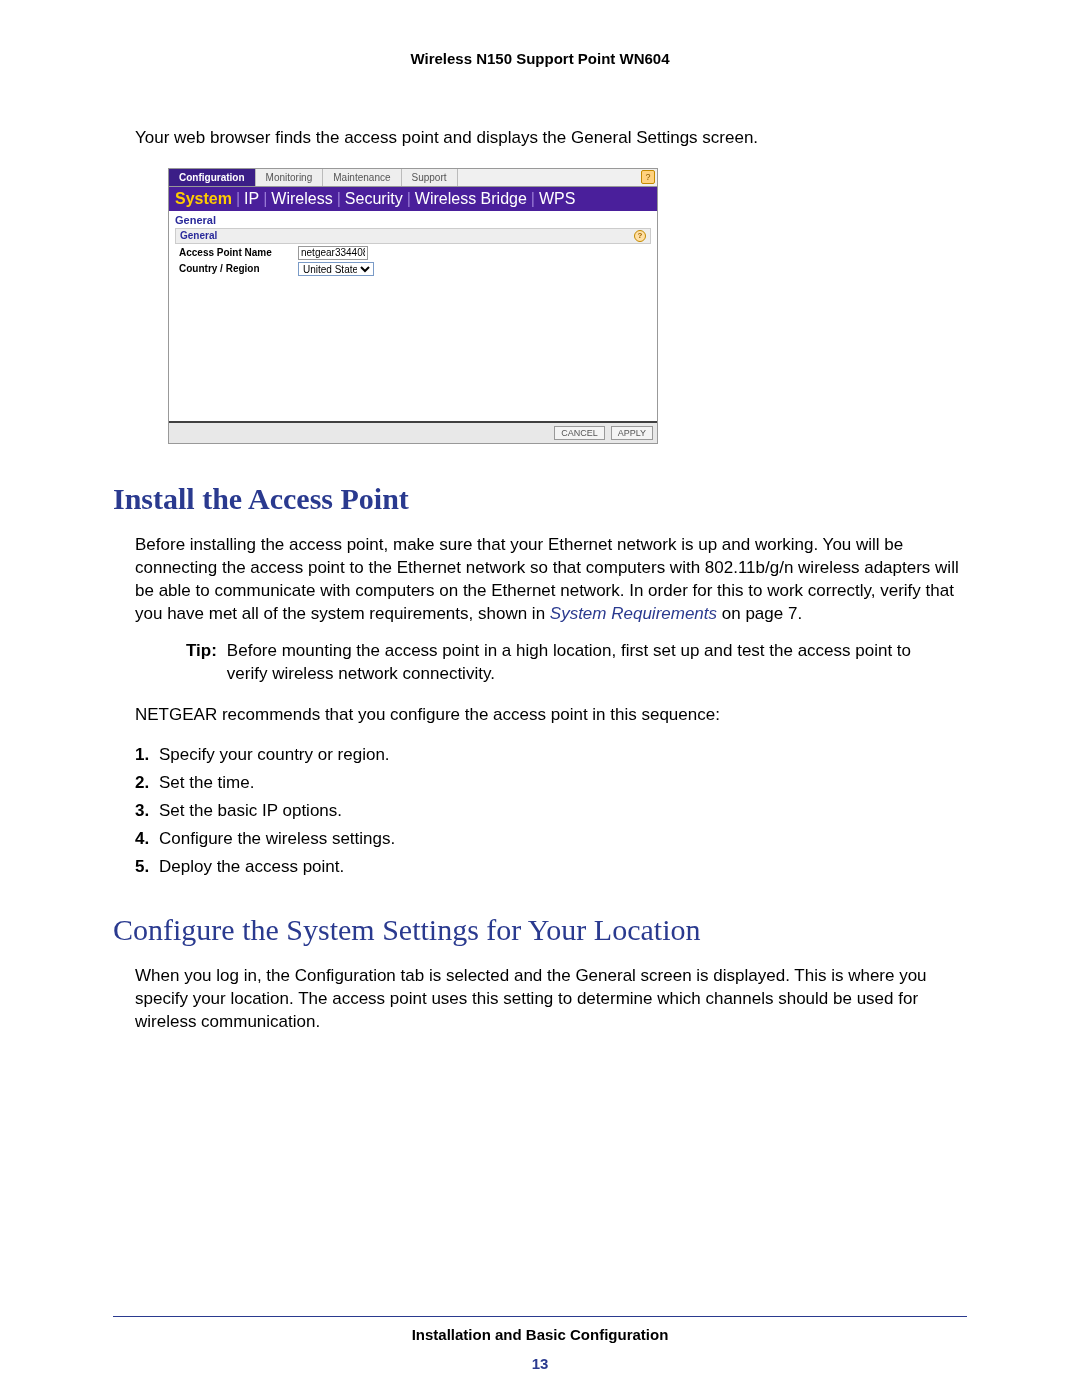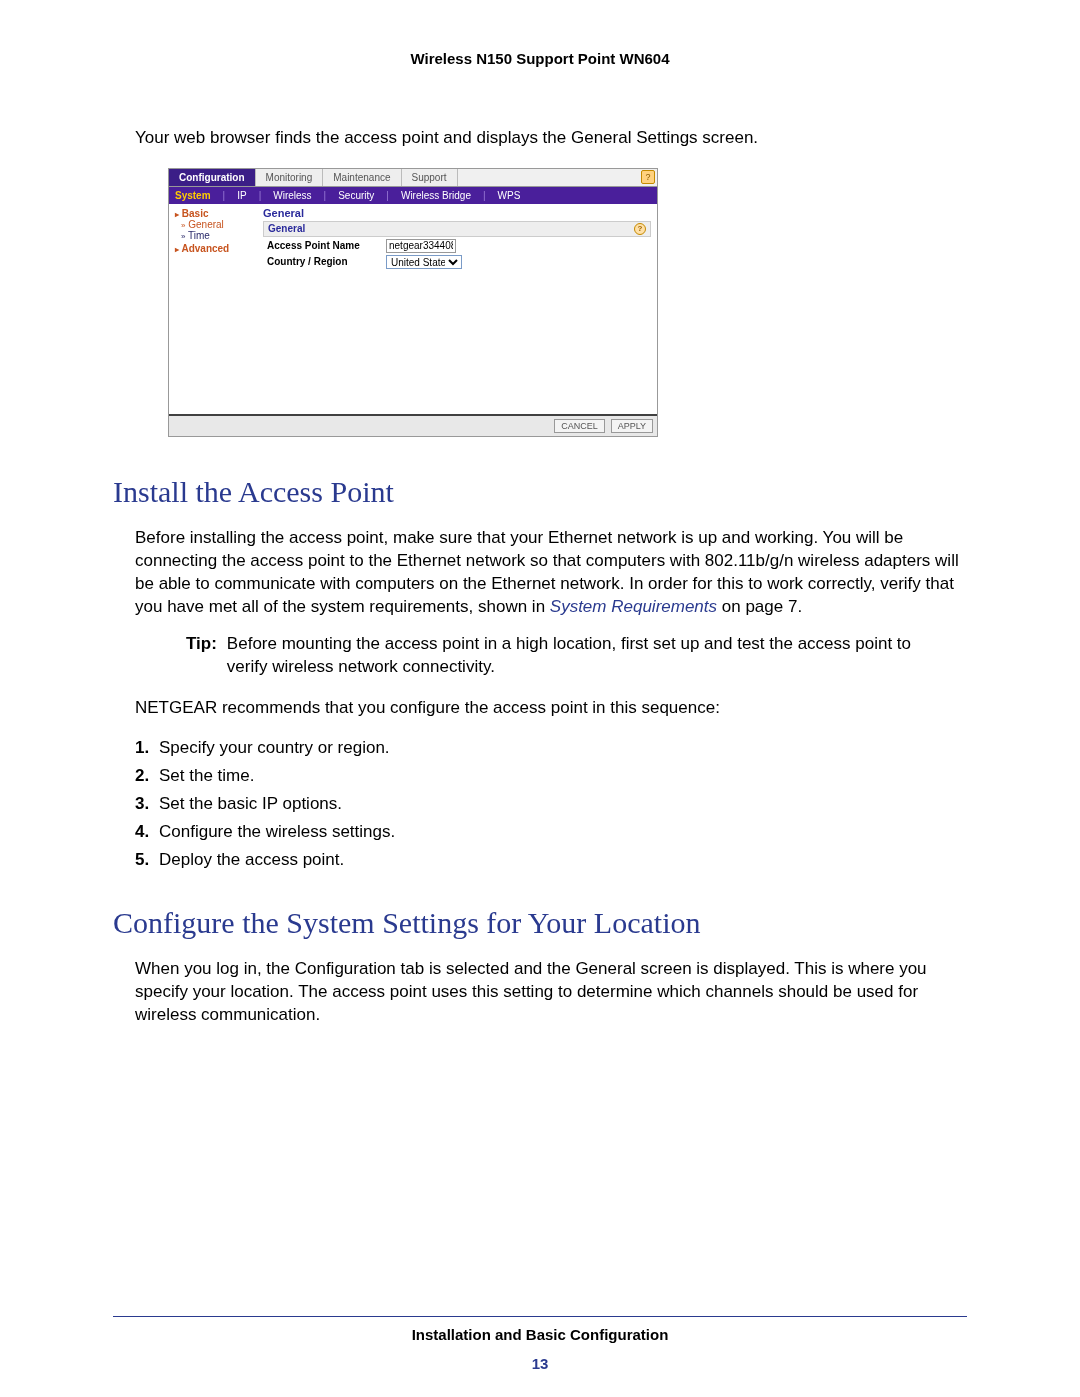--- a/index.html
+++ b/index.html
@@ -63,24 +63,24 @@
     align-self: center;
     margin-right: 2px;
     text-align: center;
     font-size: 9px;
     line-height: 12px;
     color: #8a5a00;
   }
   .ss-subtabs {
     background: #4a1f9b;
     color: #fff;
-    font-size: 10px;
+    font-size: 16px;
     padding: 3px 6px;
     display: flex;
-    gap: 12px;
+    gap: 4px;
   }
   .ss-subtab { color: #fff; }
   .ss-subtab.active { color: #ffcc00; font-weight: bold; }
   .ss-sep { color: #9a7bd6; }
   .ss-body {
     display: flex;
     background: #fff;
     min-height: 210px;
   }
   .ss-sidebar {
@@ -143,21 +143,21 @@
     border: 1px solid #999;
     background: #f4f4f4;
     font-size: 9px;
     padding: 1px 6px;
     margin-left: 3px;
     color: #555;
   }
   
   h1.section {
     font-family: Georgia, 'Times New Roman', serif;
-    font-weight: normal;
+    font-weight: bold;
     color: #2a3a8f;
     font-size: 30px;
     margin: 38px 0 18px 0;
   }
   h1.section2 {
     font-family: Georgia, 'Times New Roman', serif;
     font-weight: normal;
     color: #2a3a8f;
     font-size: 30px;
     margin: 32px 0 18px 0;
@@ -241,26 +241,20 @@
         <span class="ss-sep">|</span>
       <span class="ss-subtab">Wireless</span>
         <span class="ss-sep">|</span>
       <span class="ss-subtab">Security</span>
         <span class="ss-sep">|</span>
       <span class="ss-subtab">Wireless Bridge</span>
         <span class="ss-sep">|</span>
       <span class="ss-subtab">WPS</span>
     </div>
     <div class="ss-body">
-      <div class="ss-sidebar">
-        <div class="ss-side-basic"><span style="font-size:8px;">▸</span> <span>Basic</span></div>
-        <div class="ss-side-general"><span style="font-size:8px;">»</span> <span>General</span></div>
-        <div class="ss-side-time"><span style="font-size:8px;">»</span> <span>Time</span></div>
-        <div class="ss-side-advanced"><span style="font-size:8px;">▸</span> <span>Advanced</span></div>
-      </div>
       <div class="ss-main">
         <div class="ss-main-title">General</div>
         <div class="ss-section-header">
           <span>General</span>
           <span class="ss-q">?</span>
         </div>
         <div class="ss-row">
           <span class="ss-label">Access Point Name</span>
           <input class="ss-input" value="netgear334408" style="">
         </div>

